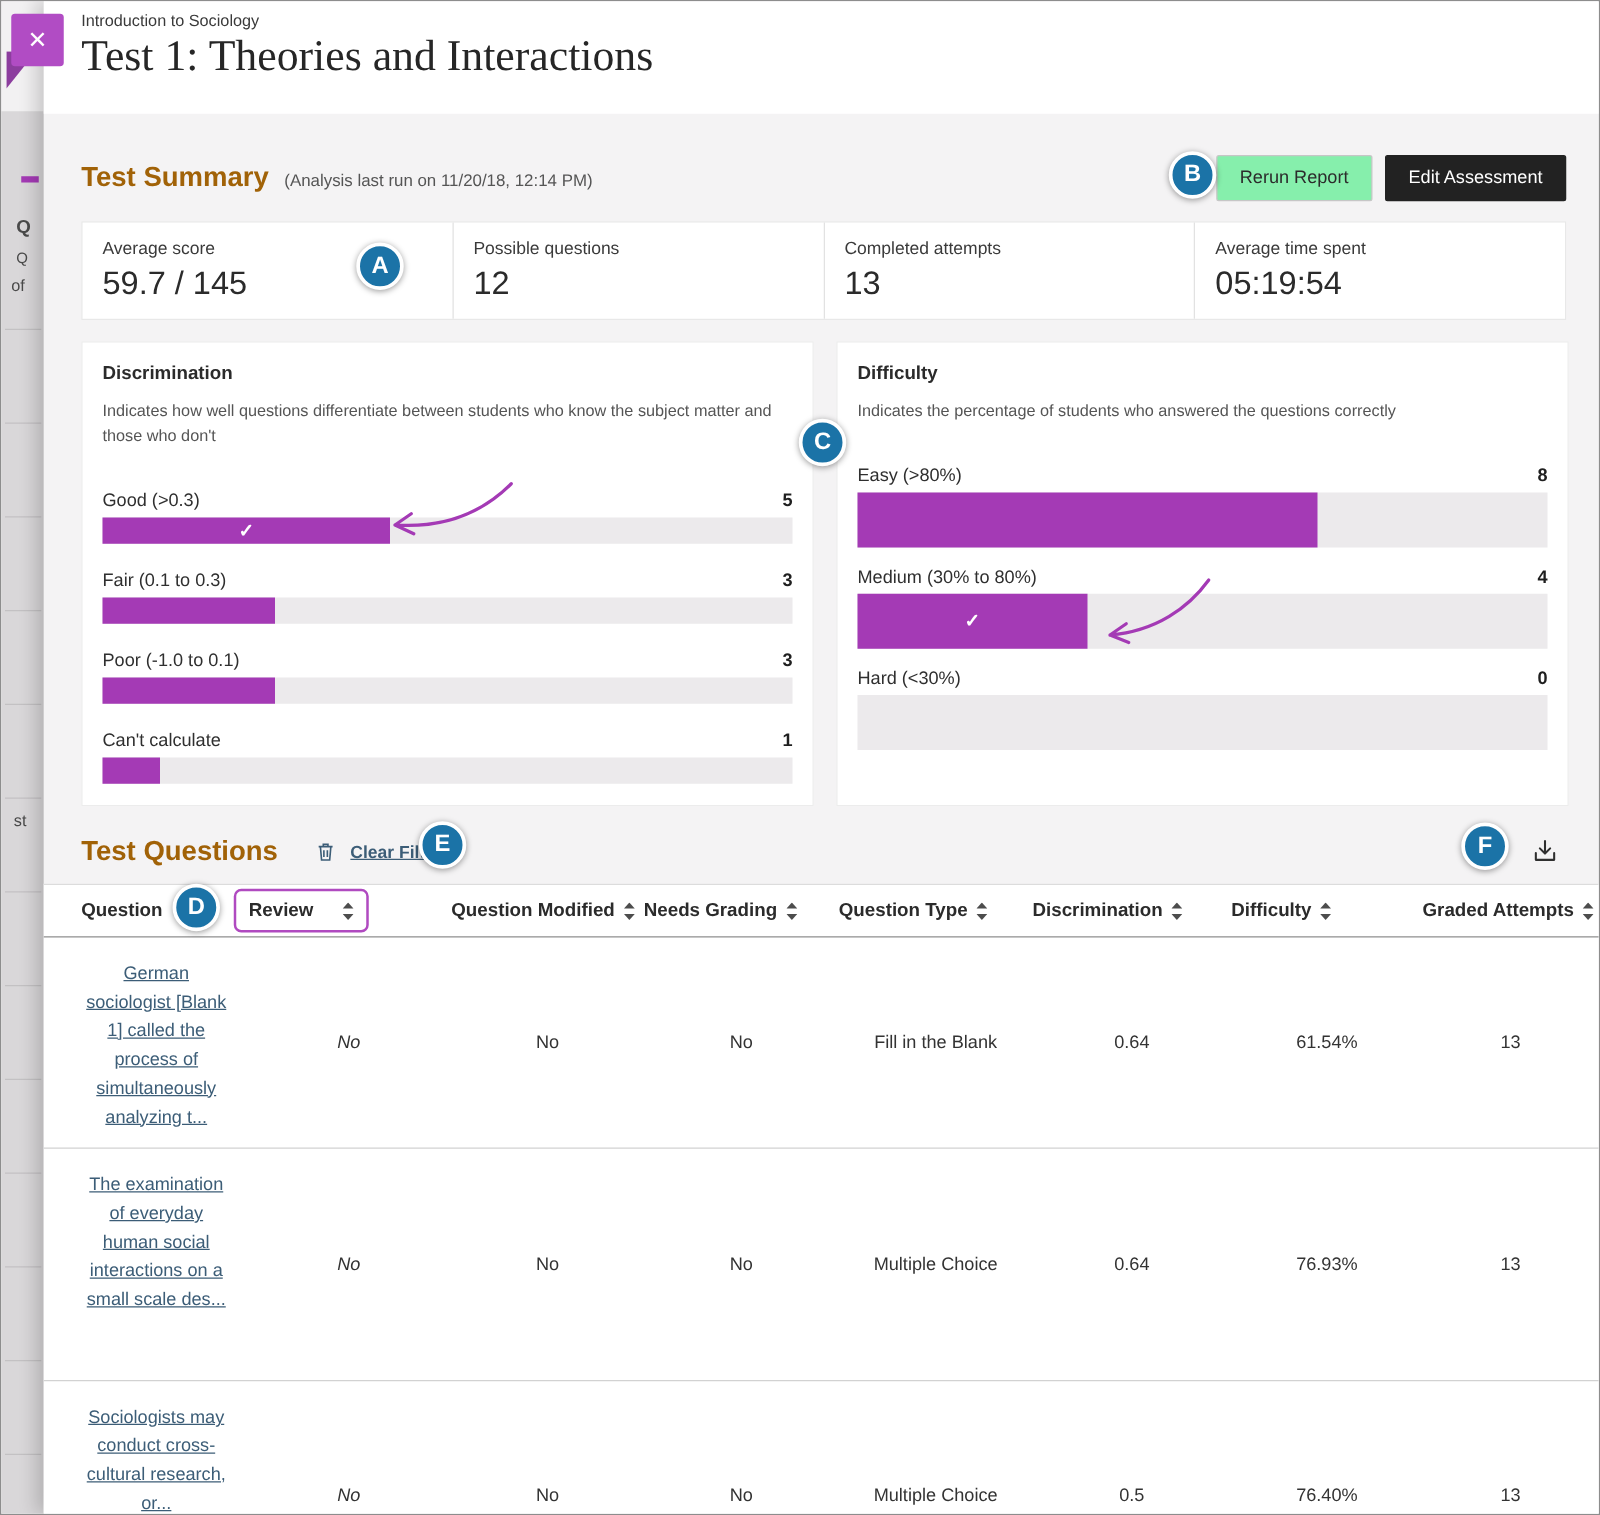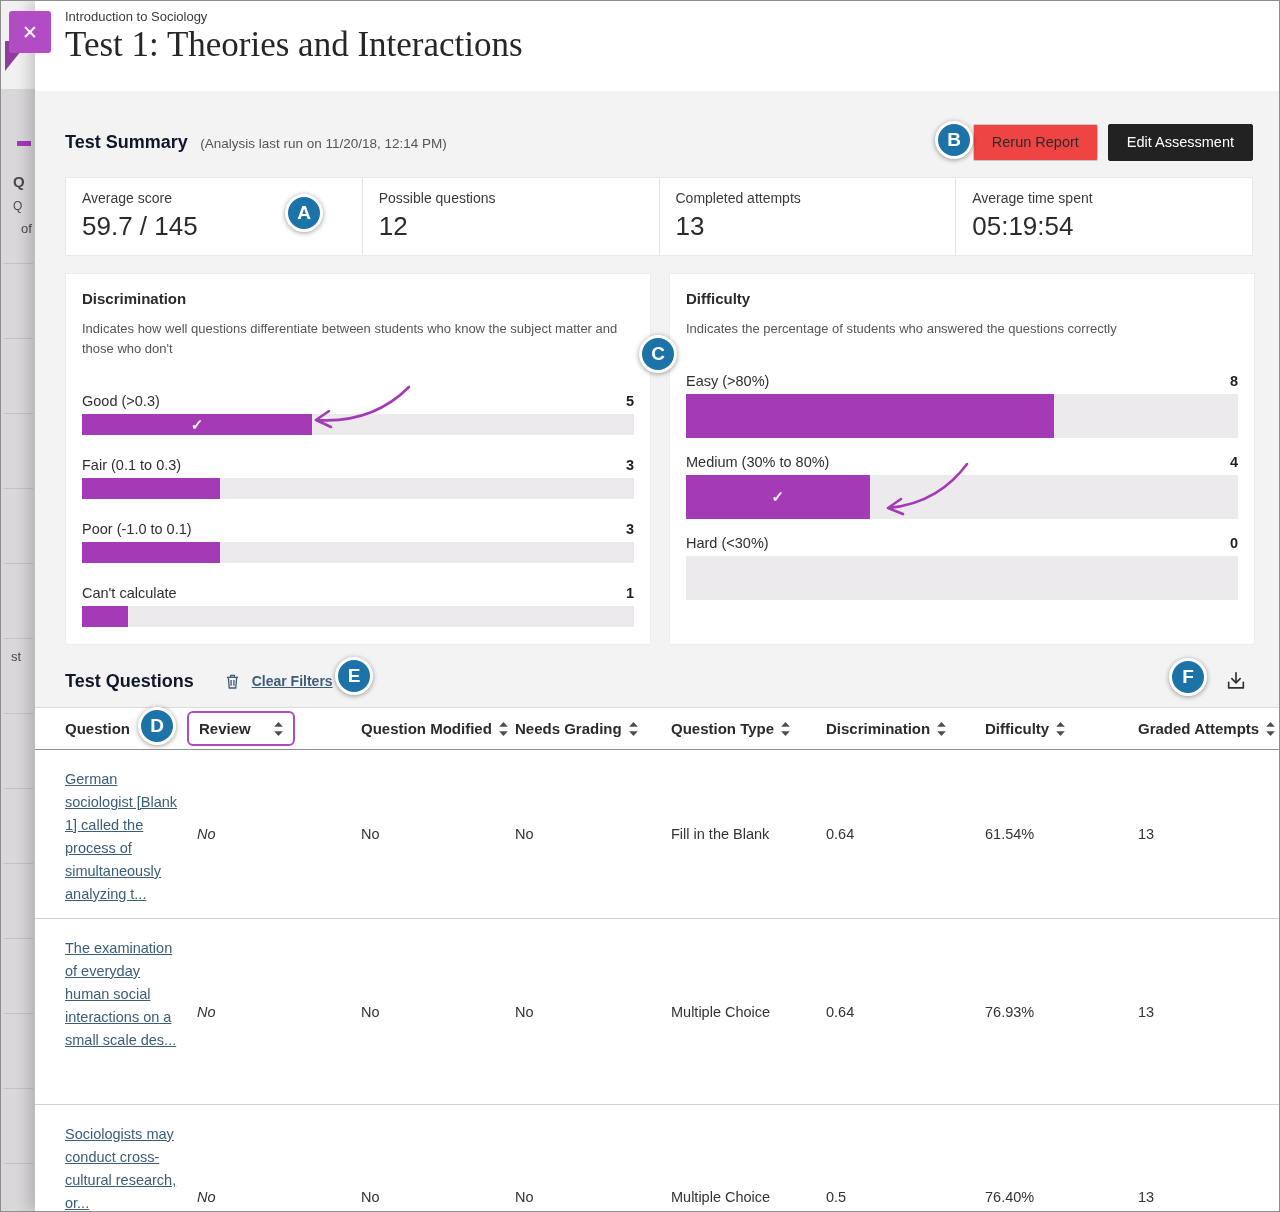--- a/index.html
+++ b/index.html
@@ -19,24 +19,24 @@
 
   
   .modal { position:absolute; left:34px; top:0; right:0; bottom:0; background:#f4f3f4; box-shadow:-6px 0 14px rgba(0,0,0,.18); }
   .modal-header { position:absolute; top:0; left:0; right:0; height:90px; background:#fff; }
   .course { position:absolute; left:30px; top:8px; font-size:13px; color:#3a3a3a; }
   .title { position:absolute; left:30px; top:24px; margin:0; font-family:"Liberation Serif", serif; font-size:35px; font-weight:500; color:#262626; }
 
   .modal-body { position:absolute; top:90px; left:0; right:0; bottom:0; }
 
   .summary-row { position:absolute; left:30px; right:26px; top:32px; height:38px; display:flex; justify-content:space-between; align-items:center; }
-  .h2 { font-size:18px; font-weight:700; color:#0f172a; }
+  .h2 { font-size:22px; font-weight:700; color:#a16207; }
   .subtle { font-size:13.5px; color:#555; margin-left:8px; }
   .summary-actions { display:flex; align-items:center; }
-  .btn-gray { height:37px; padding:0 18px; background:#ef4444; border:1px solid #c6c6c6; color:#2b2b2b; font-size:14.5px; border-radius:2px; margin-right:10px; font-family:inherit; cursor:pointer; }
+  .btn-gray { height:37px; padding:0 18px; background:#86efac; border:1px solid #c6c6c6; color:#2b2b2b; font-size:14.5px; border-radius:2px; margin-right:10px; font-family:inherit; cursor:pointer; }
   .btn-dark { height:37px; padding:0 18px; background:#222; border:1px solid #222; color:#fff; font-size:14.5px; border-radius:2px; font-family:inherit; cursor:pointer; }
 
   .stats-bar { position:absolute; left:30px; right:26px; top:86px; height:79px; background:#fff; border:1px solid #e8e8e8; display:flex; }
   .stat-cell { flex:1; padding:12px 0 0 16px; border-left:1px solid #e2e2e2; }
   .stat-cell:first-child { border-left:none; }
   .stat-label { font-size:14px; color:#3a3a3a; }
   .stat-value { font-size:26px; color:#2b2b2b; margin-top:5px; font-weight:400; }
 
   .panel { position:absolute; top:182px; width:586px; height:372px; background:#fff; border:1px solid #ececec; padding:16px; }
   .panel-disc { left:30px; }
@@ -55,21 +55,21 @@
   .track-lg { height:44px; }
   .fill { height:100%; background:#a43ab5; position:relative; }
   .check { position:absolute; top:50%; left:50%; transform:translate(-50%,-52%); color:#fff; font-size:15px; font-weight:700; }
 
   .tq-row { position:absolute; left:30px; right:26px; top:570px; height:40px; display:flex; align-items:center; }
   .clear-filters { display:flex; align-items:center; gap:13px; margin-left:32px; color:#3c5d77; font-size:14px; font-weight:700; text-decoration:none; cursor:pointer; }
   .clear-filters span { text-decoration:underline; }
   .dl-btn { margin-left:auto; width:34px; height:34px; background:transparent; border:none; cursor:pointer; display:flex; align-items:center; justify-content:center; }
 
   .table { position:absolute; left:0; right:0; top:616px; bottom:0; background:#fff; border-top:1px solid #dcdcdc; }
-  .t-head, .t-row { display:grid; grid-template-columns:132px 164px 154px 156px 155px 159px 153px 1fr; padding-left:30px; align-items:center; }
+  .t-head, .t-row { display:grid; grid-template-columns:132px 164px 154px 156px 155px 159px 153px 1fr; padding-left:30px; align-items:center;text-align:center; }
   .t-head { height:42px; border-bottom:1px solid #8f8f8f; }
   .th { display:flex; align-items:center; gap:7px; font-size:15px; font-weight:700; color:#2b2b2b; white-space:nowrap; }
   .review-box { display:flex; align-items:center; gap:23px; border:2px solid #b04ac0; border-radius:6px; padding:7px 10px; margin-left:-10px; }
   .sort { width:9px; height:14px; flex:0 0 auto; cursor:pointer; }
   .sort path { fill:#4d4d4d; }
 
   .t-row { border-bottom:1px solid #d2d2d2; font-size:14.5px; color:#333; }
   .row-1 { min-height:169px; }
   .row-2 { min-height:186px; }
   .row-3 { min-height:185px; }
@@ -85,21 +85,21 @@
 </head>
 <body>
 
 <div id="page">
 
   <div class="underlay">
     <div class="u-top"></div>
     <div class="u-dash"></div>
     <span class="u-frag" style="left:12px; top:172px; font-size:15px; font-weight:700;">Q</span>
     <span class="u-frag" style="left:12px; top:198px; font-size:12px;">Q</span>
-    <span class="u-frag" style="left:20px; top:220px; font-size:13px;text-align:center;">of</span>
+    <span class="u-frag" style="left:8px; top:220px; font-size:13px;text-align:center;">of</span>
     <span class="u-frag" style="left:10px; top:648px; font-size:13px;">st</span>
     <div class="u-line" style="top:262px;"></div>
     <div class="u-line" style="top:337px;"></div>
     <div class="u-line" style="top:412px;"></div>
     <div class="u-line" style="top:487px;"></div>
     <div class="u-line" style="top:562px;"></div>
     <div class="u-line" style="top:637px;"></div>
     <div class="u-line" style="top:712px;"></div>
     <div class="u-line" style="top:787px;"></div>
     <div class="u-line" style="top:862px;"></div>

